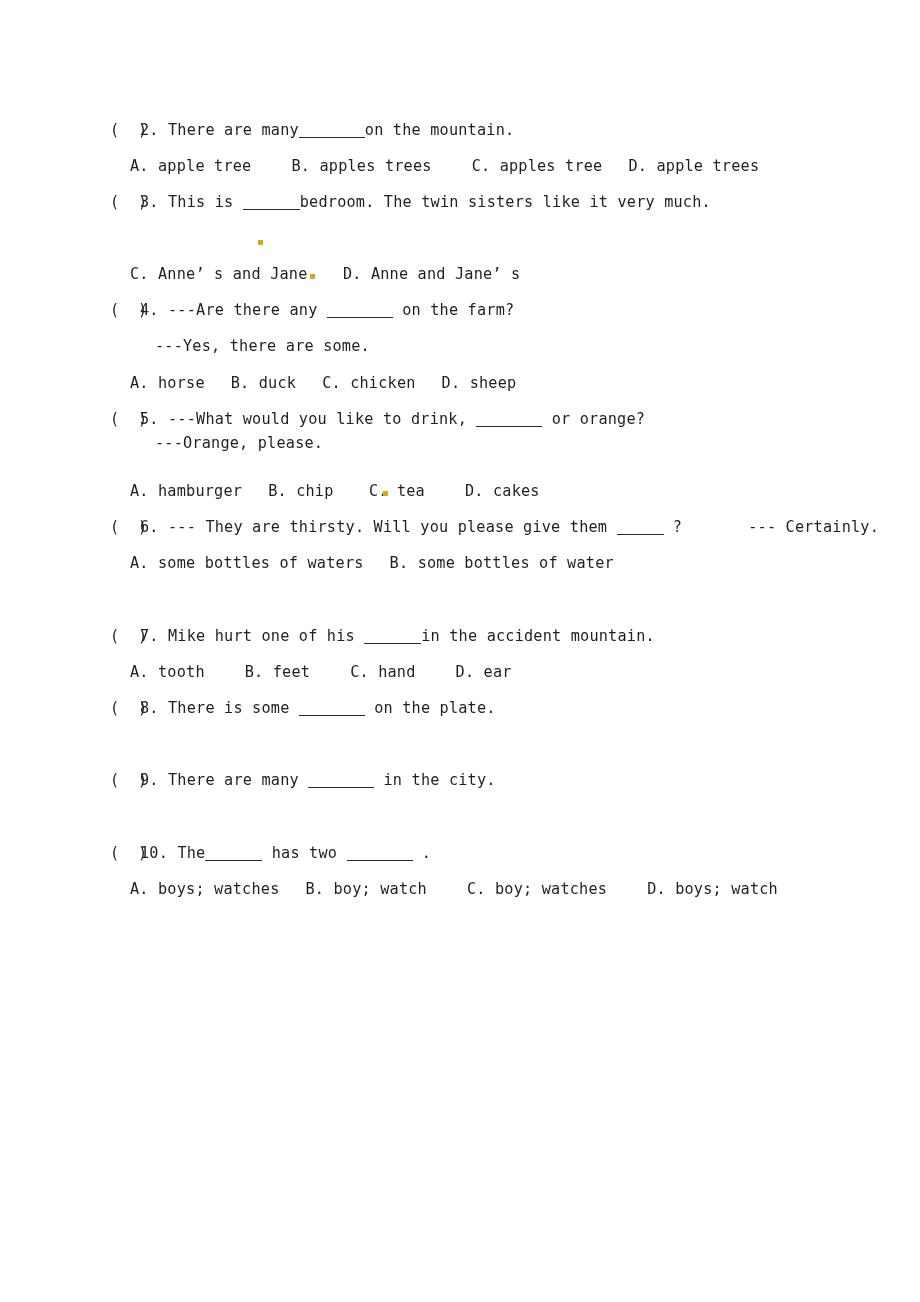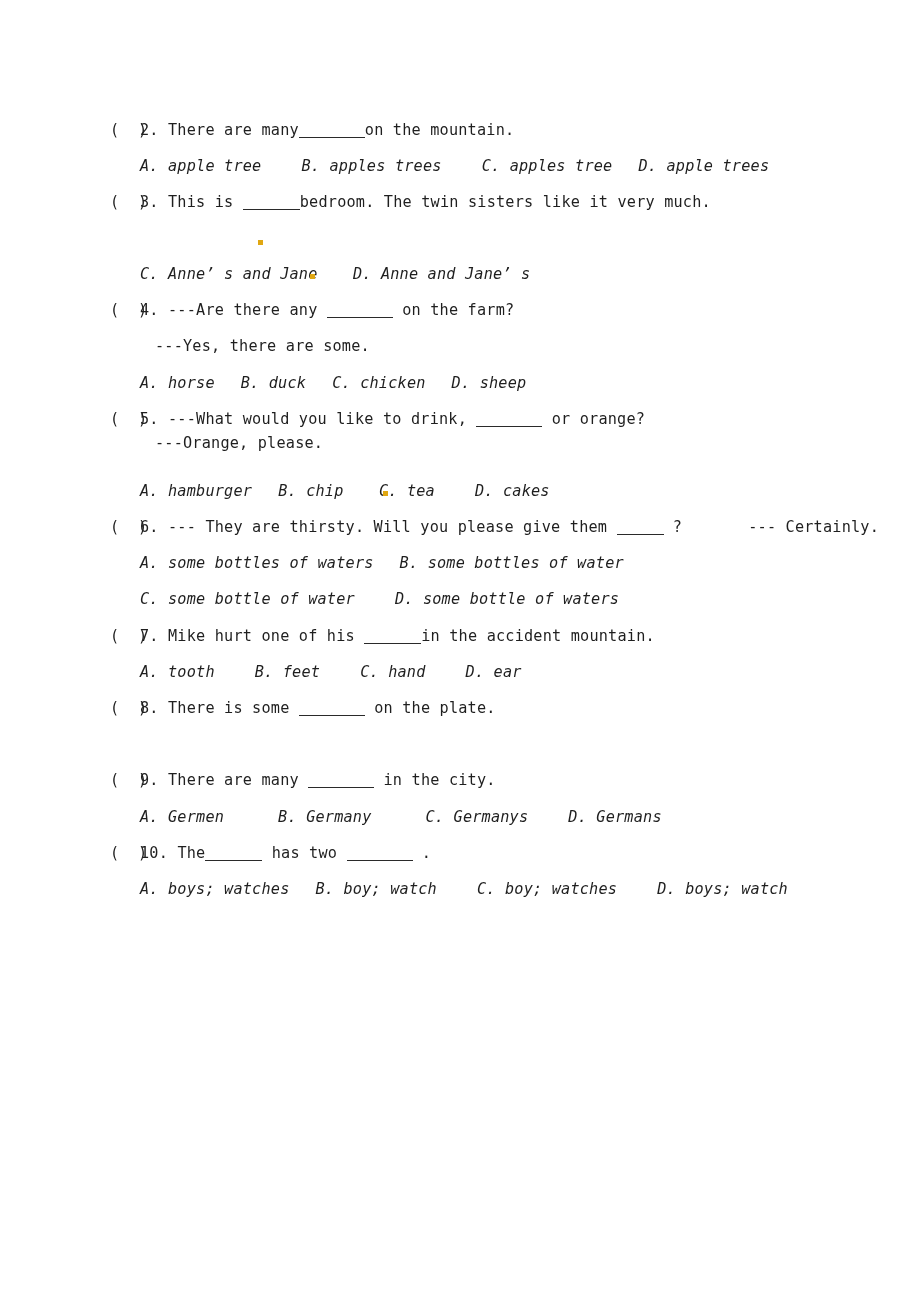--- a/index.html
+++ b/index.html
@@ -31,21 +31,21 @@
     white-space: pre;
     font-size: 15.2px;
     line-height: 20px;
     letter-spacing: 0.2px;
     color: #1f1f1f;
   }
 
   
   .qline { left: 110px; }
   
-  .optline { left: 140px; font-style: italic; }
+  .optline { left: 130px; }
   .dlgline { left: 155px; }
 
   .marker {
     display: inline-block;
     width: 30px;
   }
 
   
   .blank {
     display: inline-block;
@@ -92,32 +92,30 @@
   <div class="line qline" style="top:409px"><span class="marker">(  )</span><span>5.</span> <span>---What would you like to drink, </span><span class="blank b-lg"></span><span> or orange?</span></div>
 
   <div class="line dlgline" style="top:433px">---Orange, please.</div>
 
   <div class="line optline" style="top:481px"><span>A.</span> <span>hamburger</span><span class="gap-m"></span><span>B.</span> <span>chip </span><span class="gap-m"></span><span>C.</span> <span>tea</span><span class="gap-m"></span><span class="gap-s"></span><span>D.</span> <span>cakes</span></div>
 
   <div class="line qline" style="top:517px"><span class="marker">(  )</span><span>6.</span> <span>--- They are thirsty. Will you please give them </span><span class="blank b-sm"></span><span> ?</span><span class="gap-l"></span><span class="gap-m"></span><span>--- Certainly.</span></div>
 
   <div class="line optline" style="top:553px"><span>A.</span> <span>some bottles of waters</span><span class="gap-m"></span><span>B.</span> <span>some bottles of water</span></div>
 
-  <div class="line optline" style="top:589px"><span>C.</span> <span>some bottle of water</span><span class="gap-l"></span><span>D.</span> <span>some bottle of waters</span></div>
 
   <div class="line qline" style="top:626px"><span class="marker">(  )</span><span>7.</span> <span>Mike hurt one of his </span><span class="blank b-md"></span><span>in the accident mountain.</span></div>
 
   <div class="line optline" style="top:662px"><span>A.</span> <span>tooth</span><span class="gap-m"></span><span class="gap-s"></span><span>B.</span> <span>feet</span><span class="gap-m"></span><span class="gap-s"></span><span>C.</span> <span>hand</span><span class="gap-m"></span><span class="gap-s"></span><span>D.</span> <span>ear</span></div>
 
   <div class="line qline" style="top:698px"><span class="marker">(  )</span><span>8.</span> <span>There is some </span><span class="blank b-lg"></span><span> on the plate.</span></div>
 
 
   <div class="line qline" style="top:770px"><span class="marker">(  )</span><span>9.</span> <span>There are many </span><span class="blank b-lg"></span><span> in the city.</span></div>
 
-  <div class="line optline" style="top:807px"><span>A.</span> <span>Germen</span><span class="gap-l"></span><span class="gap-s"></span><span>B.</span> <span>Germany</span><span class="gap-l"></span><span class="gap-s"></span><span>C.</span> <span>Germanys</span><span class="gap-l"></span><span>D.</span> <span>Germans</span></div>
 
   <div class="line qline" style="top:843px"><span class="marker">(  )</span><span>10.</span> <span>The</span><span class="blank b-md"></span><span> has two </span><span class="blank b-lg"></span><span> .</span></div>
 
   <div class="line optline" style="top:879px"><span>A.</span> <span>boys; watches</span><span class="gap-m"></span><span>B.</span> <span>boy; watch</span><span class="gap-m"></span><span class="gap-s"></span><span>C.</span> <span>boy; watches</span><span class="gap-m"></span><span class="gap-s"></span><span>D.</span> <span>boys; watch</span></div>
 
   <span class="spot" style="left:258px; top:240px"></span>
   <span class="spot" style="left:310px; top:274px"></span>
   <span class="spot" style="left:383px; top:491px"></span>
 
 </div>

